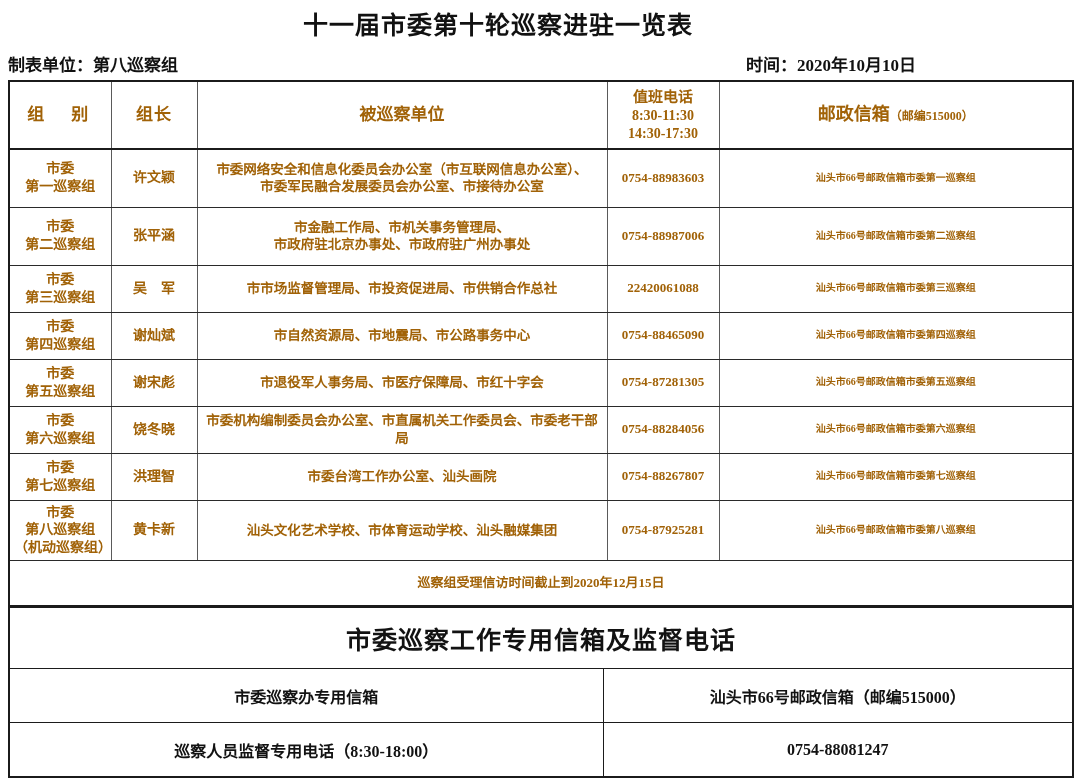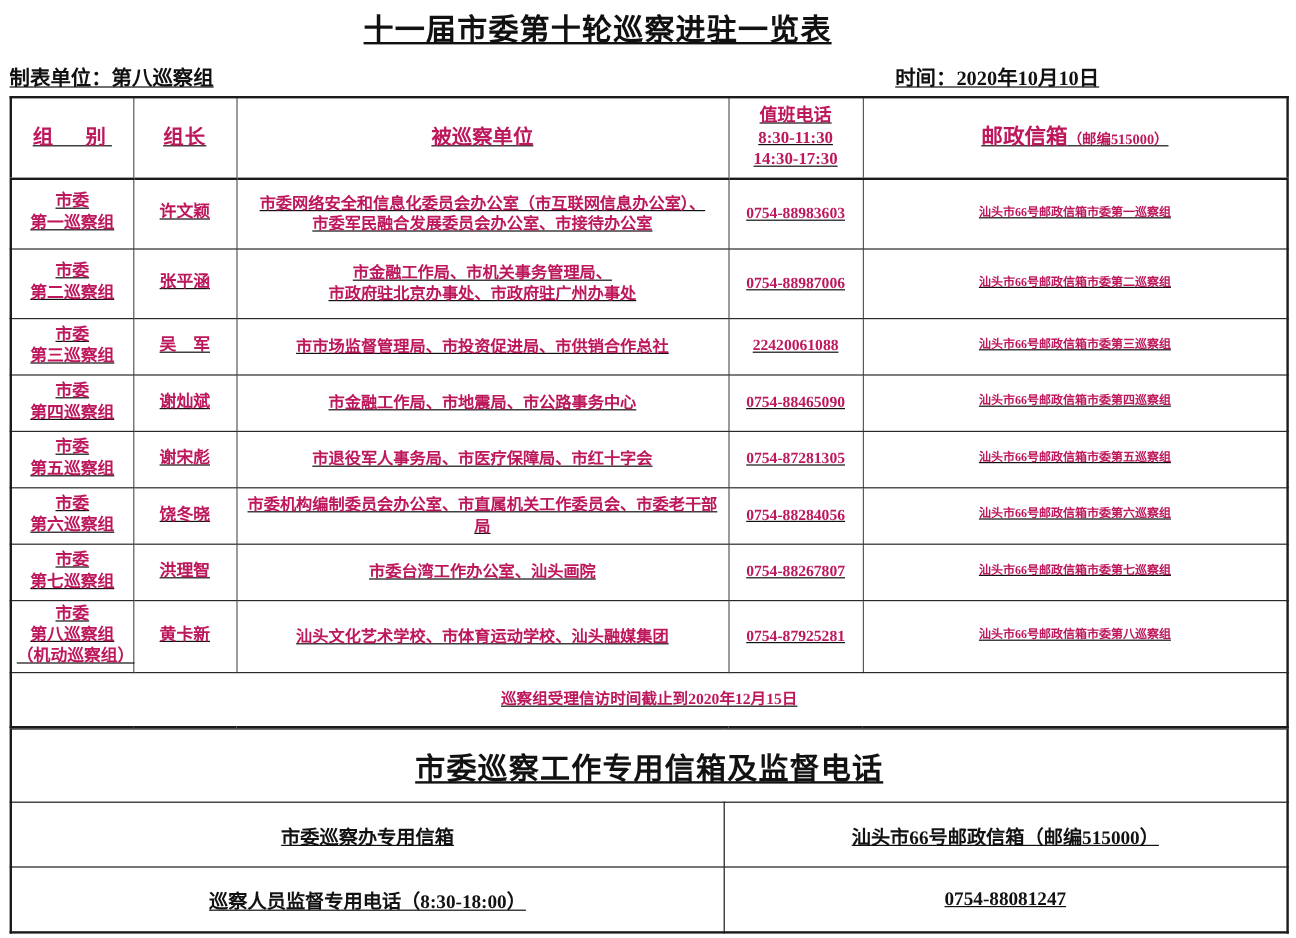--- a/index.html
+++ b/index.html
@@ -13,21 +13,20 @@
     height: 782px;
     font-family: "Liberation Serif", "DejaVu Serif", serif;
     color: #111111;
     overflow: hidden;
   }
   .page {
     width: 996px;
     height: 782px;
     position: relative;
     box-sizing: border-box;
-    text-decoration: underline;
   }
 
   
   .doc-title {
     text-align: center;
     font-size: 25px;
     font-weight: bold;
     letter-spacing: 1px;
     padding-top: 11px;
     line-height: 1.2;
@@ -59,21 +58,21 @@
     border-collapse: collapse;
     table-layout: fixed;
     border: 2px solid #1b1b1b;
   }
   table.main td, table.main th {
     border: 1px solid #5a5a5a;
     padding: 3px 4px;
     text-align: center;
     vertical-align: middle;
     font-weight: bold;
-    color: #be185d;
+    color: #a16207;
     line-height: 1.28;
   }
   
   table.main tbody tr td {
     border-top: 1.6px solid #2a2a2a;
     border-bottom: 1.6px solid #2a2a2a;
   }
   table.main thead th {
     border-bottom: 2px solid #1b1b1b;
   }
@@ -250,21 +249,21 @@
           <td class="mail">汕头市66号邮政信箱市委第三巡察组</td>
         </tr>
 
         <tr class="data-row">
           <td class="group">
             <span class="g-line">市委</span>
             <span class="g-line">第四巡察组</span>
           </td>
           <td class="leader">谢灿斌</td>
           <td class="unit">
-            <span class="u-line">市金融工作局、市地震局、市公路事务中心</span>
+            <span class="u-line">市自然资源局、市地震局、市公路事务中心</span>
           </td>
           <td class="phone">0754-88465090</td>
           <td class="mail">汕头市66号邮政信箱市委第四巡察组</td>
         </tr>
 
         <tr class="data-row">
           <td class="group">
             <span class="g-line">市委</span>
             <span class="g-line">第五巡察组</span>
           </td>

